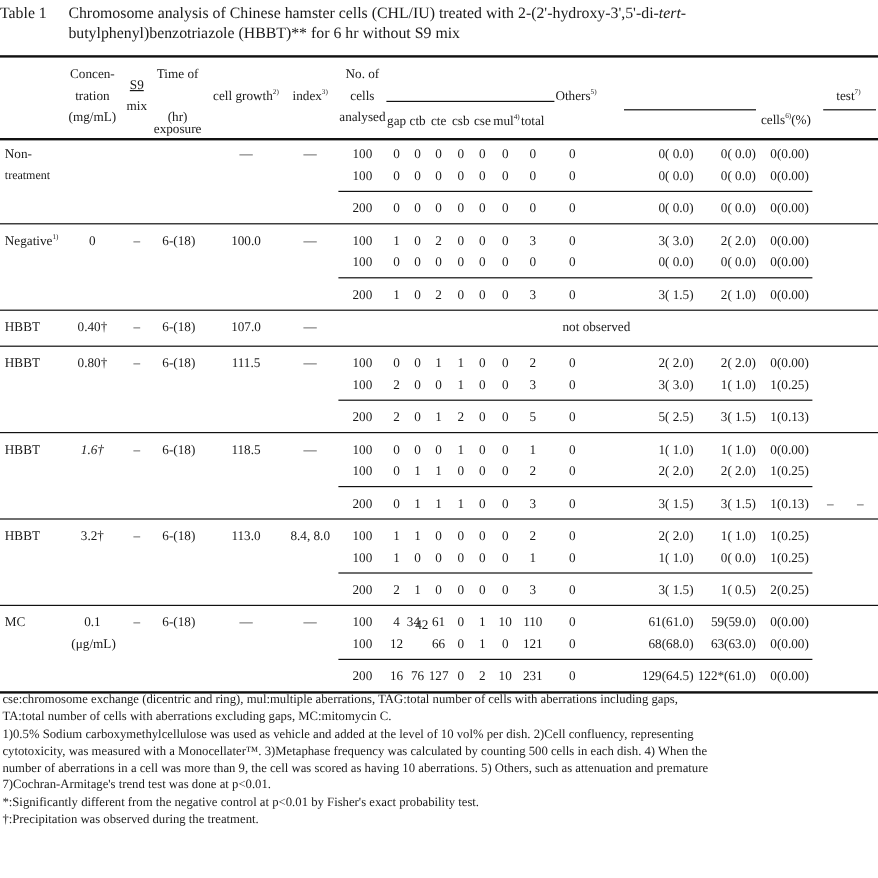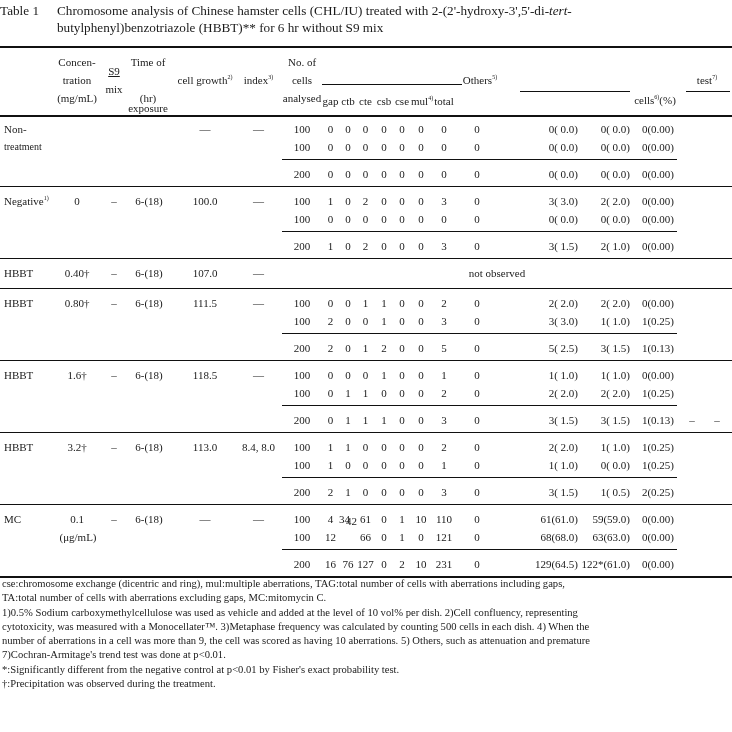--- a/index.html
+++ b/index.html
@@ -230,21 +230,21 @@
     <div class="cell" style="left: 411px; top: 341px; width: 20px; text-align: center;">0</div>
     <div class="cell" style="left: 431px; top: 341px; width: 26px; text-align: center;">5</div>
     <div class="cell" style="left: 458px; top: 341px; width: 38px; text-align: center;">0</div>
     <div class="cell" style="left: 508px; top: 341px; width: 70px; text-align: right;">5( 2.5)</div>
     <div class="cell" style="left: 578px; top: 341px; width: 52px; text-align: right;">3( 1.5)</div>
     <div class="cell" style="left: 632px; top: 341px; width: 42px; text-align: right;">1(0.13)</div>
     <div class="cell" style="left: 684px; top: 341px; width: 16px; text-align: center;"></div>
     <div class="cell" style="left: 706px; top: 341px; width: 22px; text-align: center;"></div>
     <div class="rule thin" style="top: 360px;"></div>
     <div class="cell" style="left: 4px; top: 368px; width: 60px; text-align: left;"><span>HBBT</span></div>
-    <div class="cell" style="left: 52px; top: 368px; width: 50px; text-align: center;">1.6†</div>
+    <div class="cell" style="left: 52px; top: 368px; width: 50px; text-align: center; font-style: italic;">1.6†</div>
     <div class="cell" style="left: 103px; top: 368px; width: 22px; text-align: center;">–</div>
     <div class="cell" style="left: 124px; top: 368px; width: 50px; text-align: center;">6-(18)</div>
     <div class="cell" style="left: 175px; top: 368px; width: 60px; text-align: center;">118.5</div>
     <div class="cell" style="left: 236px; top: 368px; width: 45px; text-align: center;">—</div>
     <div class="cell" style="left: 282px; top: 368px; width: 40px; text-align: center;">100</div>
     <div class="cell" style="left: 322px; top: 368px; width: 17px; text-align: center;">0</div>
     <div class="cell" style="left: 339px; top: 368px; width: 18px; text-align: center;">0</div>
     <div class="cell" style="left: 356px; top: 368px; width: 19px; text-align: center;">0</div>
     <div class="cell" style="left: 375px; top: 368px; width: 18px; text-align: center;">1</div>
     <div class="cell" style="left: 393px; top: 368px; width: 18px; text-align: center;">0</div>

